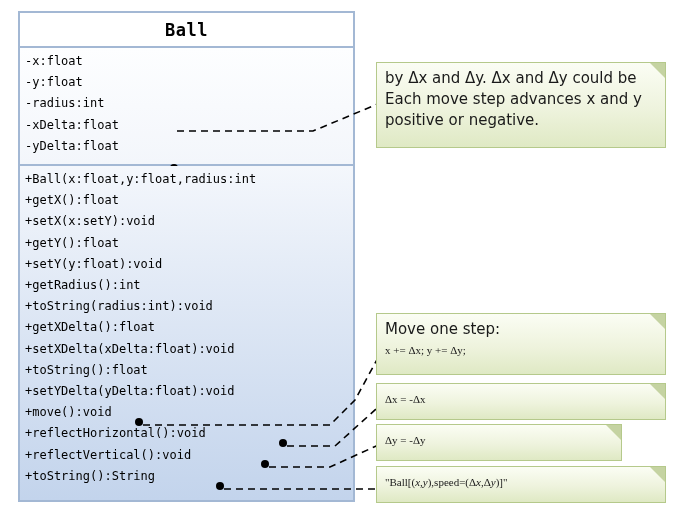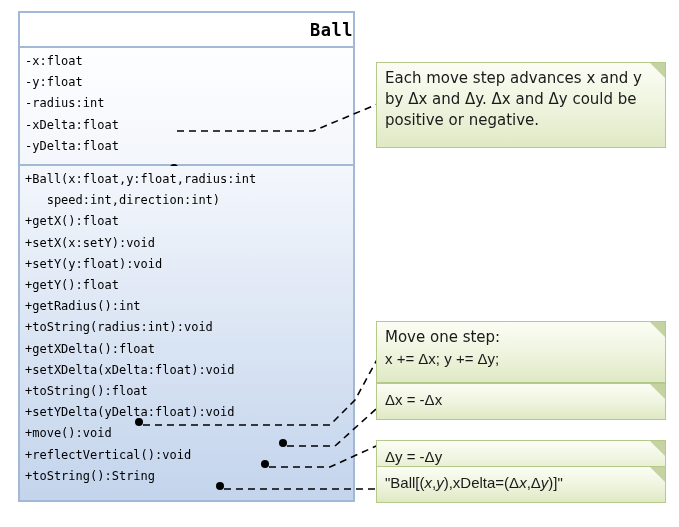--- a/index.html
+++ b/index.html
@@ -27,21 +27,21 @@
     background: #ffffff;
     display: flex;
     flex-direction: column;
   }
   #class-name-compartment {
     height: 33px;
     border-bottom: 2px solid #a3b8d4;
     background: #ffffff;
     display: flex;
     align-items: center;
-    justify-content: flex-end;
+    justify-content: center;
     flex: 0 0 auto;
   }
   #class-name {
     font-family: "DejaVu Sans Mono", monospace;
     font-weight: bold;
     font-size: 17px;
     color: #000;
     letter-spacing: 0.5px;
   }
   #attributes-compartment {
@@ -111,27 +111,27 @@
   .note-fold {
     position: absolute;
     top: 0;
     right: 0;
     width: 15px;
     height: 15px;
     background: #c5d3a2;
     clip-path: polygon(0 0, 100% 100%, 100% 0);
   }
   .note-sans { font-family: "DejaVu Sans", sans-serif; }
-  .note-mono { font-family: Liberation Sans, sans-serif; font-size: 15px; }
+  .note-mono { font-family: Liberation Serif, serif; font-size: 11px; }
   .note-mono i { font-style: italic; }
 
   #note-move-desc { left: 376px; top: 62px;  width: 290px; height: 86px; }
-  #note-move-code { left: 376px; top: 313px; width: 290px; height: 62px; margin-top: 8px; }
+  #note-move-code { left: 376px; top: 313px; width: 290px; height: 62px; }
   #note-reflect-h { left: 376px; top: 383px; width: 290px; height: 37px; }
-  #note-reflect-v { left: 376px; top: 440px; width: 290px; height: 37px; }
+  #note-reflect-v { left: 376px; top: 424px; width: 246px; height: 37px; }
   #note-tostring  { left: 376px; top: 466px; width: 290px; height: 37px; }
 </style>
 </head>
 <body>
 
 <div id="class-box">
 
   <div id="class-name-compartment">
     <span id="class-name">Ball</span>
   </div>
@@ -140,32 +140,32 @@
     <div class="member">-x:float</div>
     <div class="member">-y:float</div>
     <div class="member">-radius:int</div>
     <div class="member">-xDelta:float</div>
     <div class="member">-yDelta:float</div>
     <span class="conn-dot" style="left:150px; top:116px;"></span>
   </div>
 
   <div id="methods-compartment">
     <div class="member">+Ball(x:float,y:float,radius:int</div>
-    <div class="member">   speed:int,direction:int)</div>
     <div class="member">+getX():float</div>
     <div class="member">+setX(x:setY):void</div>
+    <div class="member">+getY():float</div>
     <div class="member">+setY(y:float):void</div>
-    <div class="member">+getY():float</div>
     <div class="member">+getRadius():int</div>
     <div class="member">+toString(radius:int):void</div>
     <div class="member">+getXDelta():float</div>
     <div class="member">+setXDelta(xDelta:float):void</div>
     <div class="member">+toString():float</div>
     <div class="member">+setYDelta(yDelta:float):void</div>
     <div class="member">+move():void</div>
+    <div class="member">+reflectHorizontal():void</div>
     <div class="member">+reflectVertical():void</div>
     <div class="member">+toString():String</div>
 
     <span class="conn-dot" style="left:115px; top:252px;"></span>
     <span class="conn-dot" style="left:259px; top:273px;"></span>
     <span class="conn-dot" style="left:241px; top:294px;"></span>
     <span class="conn-dot" style="left:196px; top:316px;"></span>
   </div>
 </div>
 
@@ -177,22 +177,22 @@
 
   <polyline points="287,446 335,446 385,401" fill="none" stroke="#000" stroke-width="1.6" stroke-dasharray="7,5"></polyline>
 
   <polyline points="269,467 330,467 385,442" fill="none" stroke="#000" stroke-width="1.6" stroke-dasharray="7,5"></polyline>
 
   <polyline points="224,489 385,489" fill="none" stroke="#000" stroke-width="1.6" stroke-dasharray="7,5"></polyline>
 </svg>
 
 <div class="note note-sans" id="note-move-desc">
   <span class="note-fold"></span>
+  <div>by Δx and Δy.  Δx and Δy could be</div>
   <div>Each move step advances x and y</div>
-  <div>by Δx and Δy.  Δx and Δy could be</div>
   <div>positive or negative.</div>
 </div>
 
 <div class="note" id="note-move-code">
   <span class="note-fold"></span>
   <div class="note-sans">Move one step:</div>
   <div class="note-mono">x += Δx;  y += Δy;</div>
 </div>
 
 <div class="note" id="note-reflect-h">
@@ -200,14 +200,14 @@
   <div class="note-mono">Δx  =  -Δx</div>
 </div>
 
 <div class="note" id="note-reflect-v">
   <span class="note-fold"></span>
   <div class="note-mono">Δy  =  -Δy</div>
 </div>
 
 <div class="note" id="note-tostring">
   <span class="note-fold"></span>
-  <div class="note-mono"><span>"Ball[(</span><i>x</i><span>,</span><i>y</i><span>),xDelta=(Δ</span><i>x</i><span>,Δ</span><i>y</i><span>)]"</span></div>
+  <div class="note-mono"><span>"Ball[(</span><i>x</i><span>,</span><i>y</i><span>),speed=(Δ</span><i>x</i><span>,Δ</span><i>y</i><span>)]"</span></div>
 </div>
 
 </body></html>

